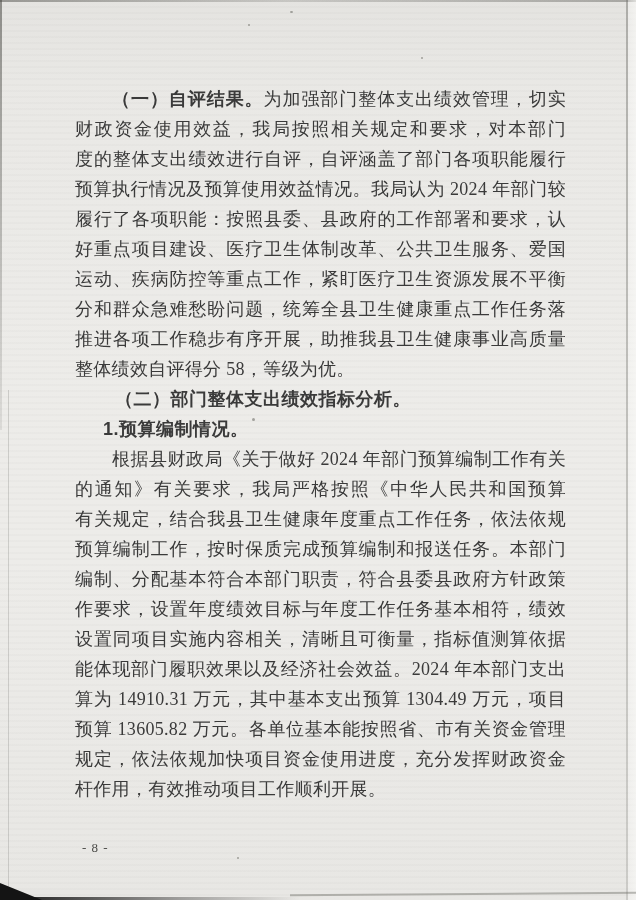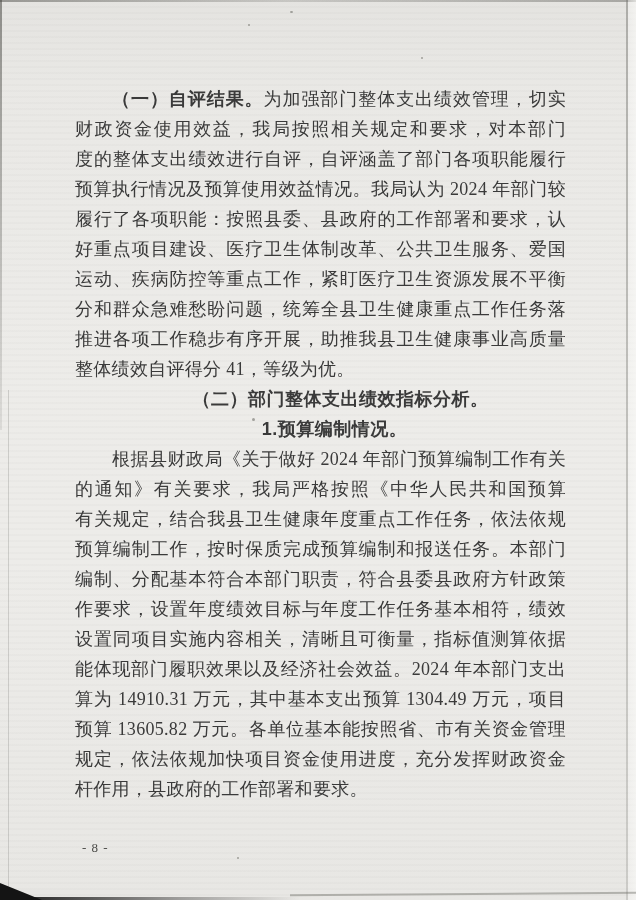--- a/index.html
+++ b/index.html
@@ -31,21 +31,21 @@
     text-align:justify; text-align-last:justify;
     overflow:hidden; letter-spacing:0.3px;
   }
   .line.last { text-align-last:left; }
   .indent { text-indent:37px; }
   .bold-lead { font-weight:700; font-family:"Liberation Sans","DejaVu Sans",sans-serif;margin-top:32px; }
 
   .heading {
     height:30px; line-height:30px; font-size:18px; font-weight:700;
     font-family:"Liberation Sans","DejaVu Sans",sans-serif;
-    letter-spacing:0.5px; overflow:hidden;text-align:center;
+    letter-spacing:0.5px; overflow:hidden;
   }
   .heading.h2 { text-indent:40px; }
   .heading.h3 { text-indent:28px; }
 
   .pagenum {
     position:absolute; left:82px; top:840px;
     font-size:13px; letter-spacing:1px; color:#4B4B48;
   }
 
   
@@ -84,39 +84,39 @@
     <div class="para">
       <div class="line indent"><span class="bold-lead">（一）自评结果。</span><span>为加强部门整体支出绩效管理，切实提高</span></div>
       <div class="line">财政资金使用效益，我局按照相关规定和要求，对本部门 2024 年</div>
       <div class="line">度的整体支出绩效进行自评，自评涵盖了部门各项职能履行情况、</div>
       <div class="line">预算执行情况及预算使用效益情况。我局认为 2024 年部门较好地</div>
       <div class="line">履行了各项职能：按照县委、县政府的工作部署和要求，认真抓</div>
       <div class="line">好重点项目建设、医疗卫生体制改革、公共卫生服务、爱国卫生</div>
       <div class="line">运动、疾病防控等重点工作，紧盯医疗卫生资源发展不平衡不充</div>
       <div class="line">分和群众急难愁盼问题，统筹全县卫生健康重点工作任务落实，</div>
       <div class="line">推进各项工作稳步有序开展，助推我县卫生健康事业高质量发展。</div>
-      <div class="line last">整体绩效自评得分 41，等级为优。</div>
+      <div class="line last">整体绩效自评得分 58，等级为优。</div>
     </div>
 
     <div class="heading h2">（二）部门整体支出绩效指标分析。</div>
     <div class="heading h3">1.预算编制情况。</div>
 
     <div class="para">
       <div class="line indent">根据县财政局《关于做好 2024 年部门预算编制工作有关事项</div>
       <div class="line">的通知》有关要求，我局严格按照《中华人民共和国预算法》等</div>
       <div class="line">有关规定，结合我县卫生健康年度重点工作任务，依法依规开展</div>
       <div class="line">预算编制工作，按时保质完成预算编制和报送任务。本部门预算</div>
       <div class="line">编制、分配基本符合本部门职责，符合县委县政府方针政策和工</div>
       <div class="line">作要求，设置年度绩效目标与年度工作任务基本相符，绩效指标</div>
       <div class="line">设置同项目实施内容相关，清晰且可衡量，指标值测算依据明确，</div>
       <div class="line">能体现部门履职效果以及经济社会效益。2024 年本部门支出总预</div>
       <div class="line">算为 14910.31 万元，其中基本支出预算 1304.49 万元，项目支出</div>
       <div class="line">预算 13605.82 万元。各单位基本能按照省、市有关资金管理办法</div>
       <div class="line">规定，依法依规加快项目资金使用进度，充分发挥财政资金的杠</div>
-      <div class="line last">杆作用，县政府的工作部署和要求。</div>
+      <div class="line last">杆作用，有效推动项目工作顺利开展。</div>
     </div>
 
   </div>
 
   <div class="pagenum">- 8 -</div>
 
   <div class="edge edge-top"></div>
   <div class="edge edge-left"></div>
   <div class="edge edge-left2"></div>
   <div class="edge edge-right"></div>

